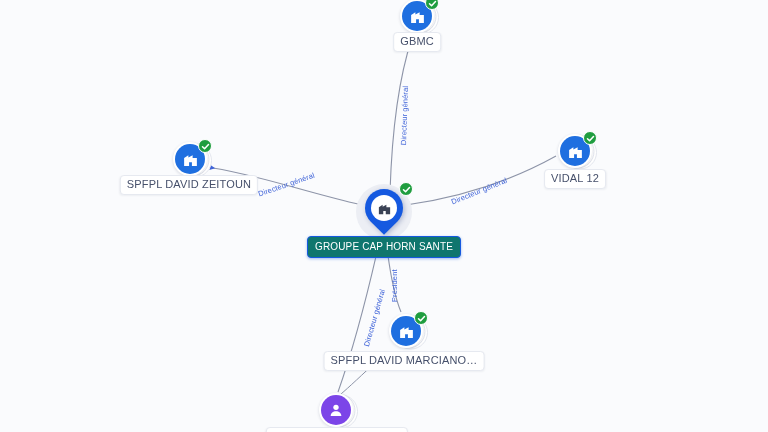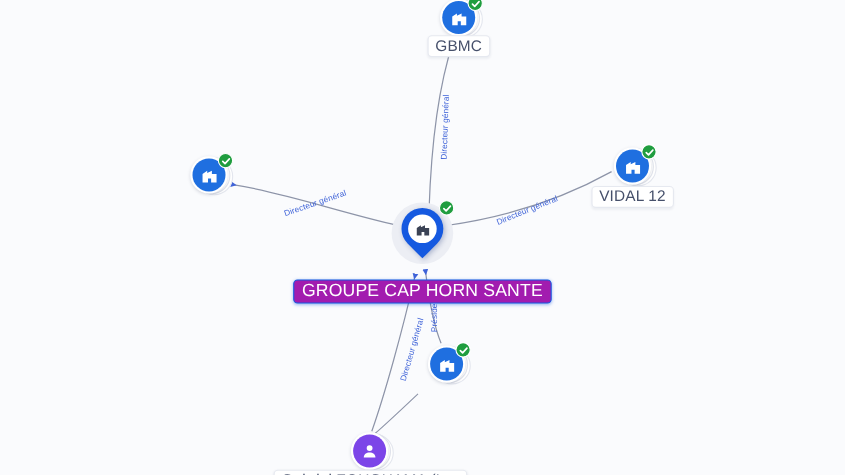--- a/index.html
+++ b/index.html
@@ -112,39 +112,38 @@
     background: #ffffff;
     display: flex;
     align-items: center;
     justify-content: center;
   }
 
   
   .node-label {
     position: absolute;
     transform: translateX(-50%);
-    font-size: 14px;
+    font-size: 11px;
     line-height: 13px;
     padding: 2px 6px 3px 6px;
     border-radius: 4px;
     background: #ffffff;
     color: #46506b;
     border: 1px solid #e6e9f0;
     white-space: nowrap;
     letter-spacing: .15px;
     box-shadow: 0 1px 2px rgba(40,50,90,.06);
   }
   .node-label.selected {
-    background: #a21caf;
+    background: #0f766e;
     color: #ffffff;
     border-color: #1559e0;
-    font-size: 16px;
+    font-size: 10px;
     padding: 3px 7px 4px 7px;
     box-shadow: 0 1px 3px rgba(21,89,224,.4);
-    margin-top: 18px;
   }
 </style>
 </head>
 <body>
 
 <div id="graph-canvas">
 
   <svg id="edge-layer" viewBox="0 0 768 432" xmlns="http://www.w3.org/2000/svg">
     <defs>
       <marker id="arrowBlue" markerWidth="6" markerHeight="6" refX="3" refY="3" orient="auto" markerUnits="strokeWidth">
@@ -206,20 +205,21 @@
           </svg>
         </div>
       </div>
       <div class="check-badge">
         <svg width="9" height="9" viewBox="0 0 24 24" fill="none" stroke="#ffffff" stroke-width="4" stroke-linecap="round" stroke-linejoin="round">
           <path d="M4 12.5 L9.5 18 L20 6.5"></path>
         </svg>
       </div>
     </div>
   </div>
+  <div class="node-label" style="left:189px; top:175px;">SPFPL DAVID ZEITOUN</div>
 
   <div class="node" style="left:575px; top:151px;">
     <div class="node-stack">
       <div class="stack-card c2"></div>
       <div class="stack-card c1"></div>
       <div class="node-disc">
         <div class="node-inner company">
           <svg width="17" height="17" viewBox="0 0 24 24" fill="#ffffff">
             <path d="M3 21V10l6-4v3l6-3v4h6v11h-7v-5h-4v5z"></path>
           </svg>
@@ -245,20 +245,21 @@
           </svg>
         </div>
       </div>
       <div class="check-badge">
         <svg width="9" height="9" viewBox="0 0 24 24" fill="none" stroke="#ffffff" stroke-width="4" stroke-linecap="round" stroke-linejoin="round">
           <path d="M4 12.5 L9.5 18 L20 6.5"></path>
         </svg>
       </div>
     </div>
   </div>
+  <div class="node-label" style="left:404px; top:351px;">SPFPL DAVID MARCIANO…</div>
 
   <div class="node" style="left:336px; top:410px;">
     <div class="node-stack">
       <div class="stack-card c2"></div>
       <div class="stack-card c1"></div>
       <div class="node-disc">
         <div class="node-inner person">
           <svg width="16" height="16" viewBox="0 0 24 24" fill="#ffffff">
             <circle cx="12" cy="8" r="4"></circle>
             <path d="M4 21c0-4.4 3.6-7 8-7s8 2.6 8 7z"></path>

